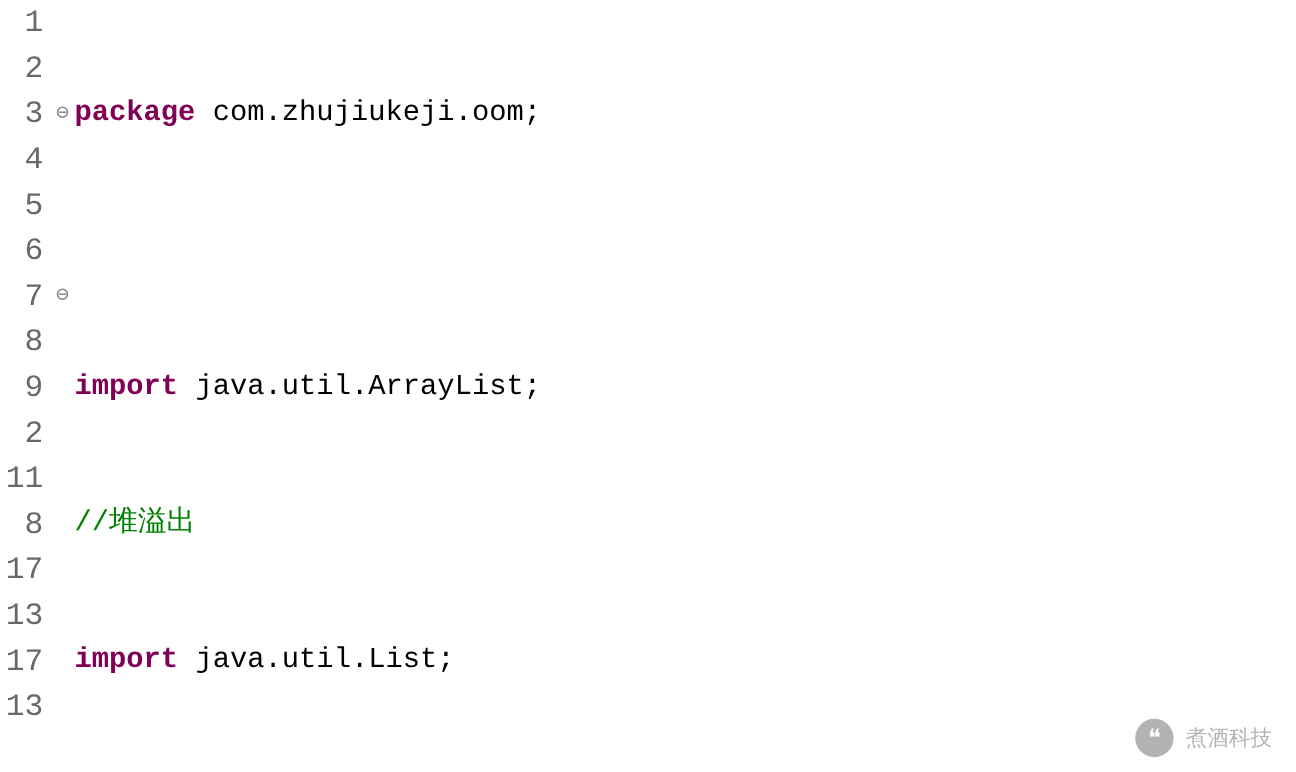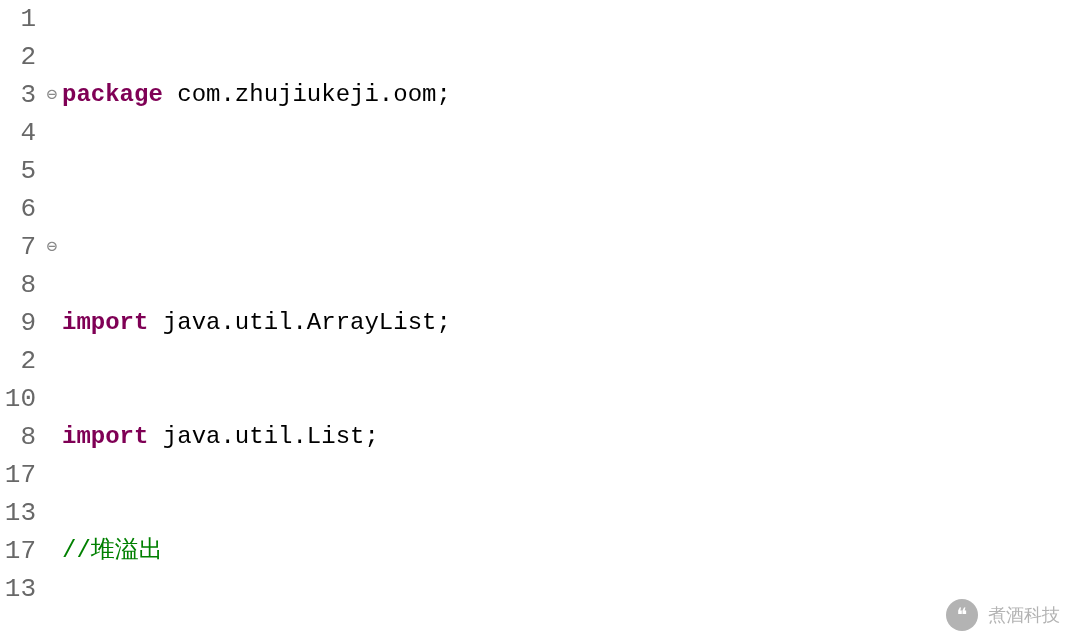--- a/index.html
+++ b/index.html
@@ -80,21 +80,21 @@
     <div class="line">1</div>
     <div class="line">2</div>
     <div class="line">3</div>
     <div class="line">4</div>
     <div class="line">5</div>
     <div class="line">6</div>
     <div class="line">7</div>
     <div class="line">8</div>
     <div class="line">9</div>
     <div class="line">2</div>
-    <div class="line">10</div>
+    <div class="line">11</div>
     <div class="line">8</div>
     <div class="line">17</div>
     <div class="line">13</div>
     <div class="line">17</div>
     <div class="line">13</div>
   </div>
   <div class="fold-col">
     <div class="line"></div>
     <div class="line"></div>
     <div class="line"><span class="fold-mark">⊖</span></div>
@@ -109,22 +109,22 @@
     <div class="line"></div>
     <div class="line"></div>
     <div class="line"></div>
     <div class="line"></div>
     <div class="line"></div>
   </div>
   <div class="code">
     <div class="line"><span class="kw">package</span><span class="normal"> com.zhujiukeji.oom;</span></div>
     <div class="line"></div>
     <div class="line"><span class="kw">import</span><span class="normal"> java.util.ArrayList;</span></div>
+    <div class="line"><span class="comment">//堆溢出</span></div>
     <div class="line"><span class="kw">import</span><span class="normal"> java.util.List;</span></div>
-    <div class="line"><span class="comment">//堆溢出</span></div>
     
     
     
     
     
     
     
     
     
     

